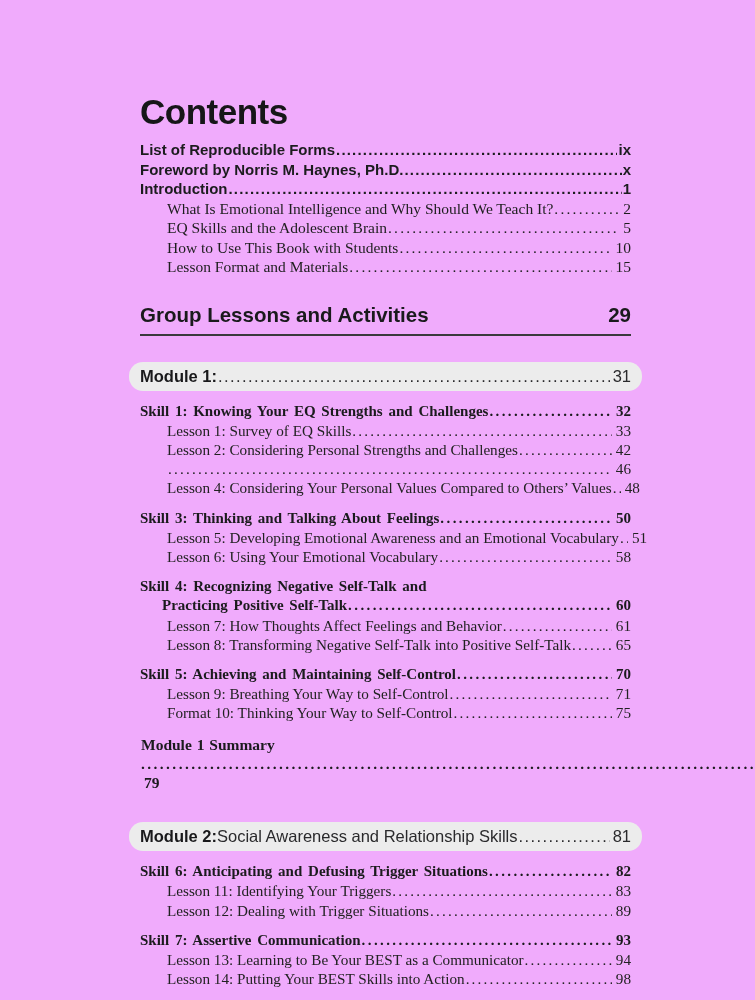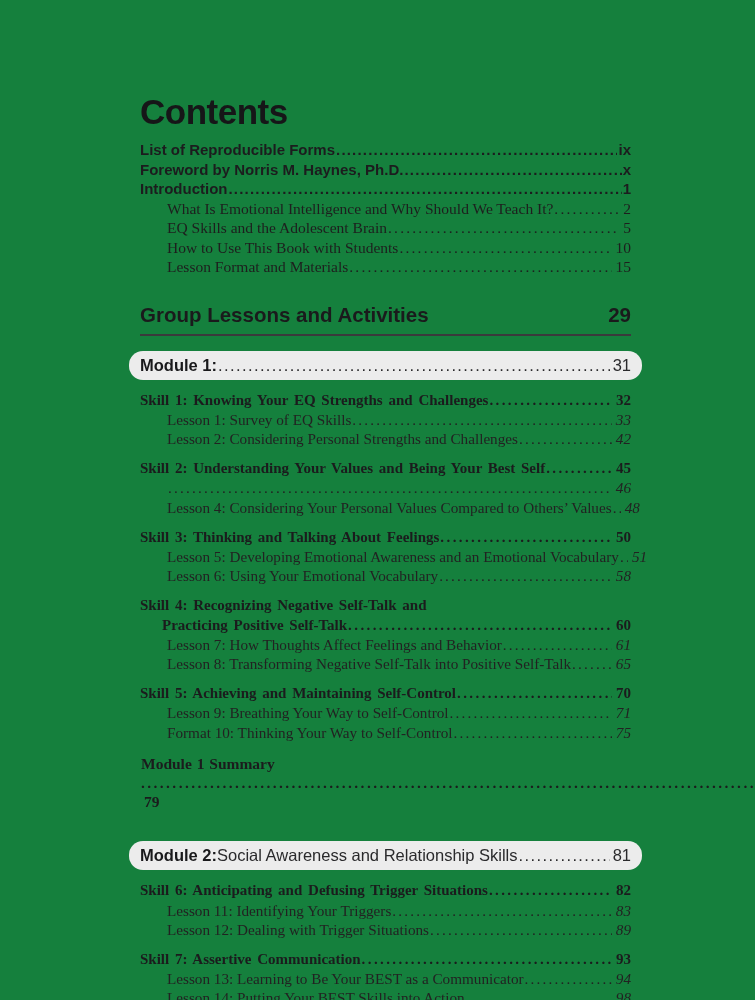--- a/index.html
+++ b/index.html
@@ -1,19 +1,19 @@
 <!DOCTYPE html>
 <html><head>
 <meta charset="utf-8">
 <style>
   html,body{margin:0;padding:0;background:#ffffff;}
   .page{
     width:755px;height:1000px;box-sizing:border-box;
     padding:94px 124px 0 140px;
-    background:#15803d;color:#1d1d1f;overflow:hidden;
+    background:#f0abfc;color:#1d1d1f;overflow:hidden;
     font-family:"Liberation Sans",sans-serif;
   }
   h1.title{
     margin:0 0 10px 0;font:700 35px/36px "Liberation Sans",sans-serif;
     letter-spacing:-0.5px;color:#161618;
   }
   .row{display:flex;align-items:baseline;}
   .label{white-space:nowrap;}
   .leader{flex:1 1 auto;overflow:hidden;white-space:nowrap;min-width:8px;margin:0 1px;}
   .leader::after{content:"..........................................................................................................................................................................................................................................................";}
@@ -31,35 +31,35 @@
   
   .section-header{
     display:flex;justify-content:space-between;align-items:baseline;
     margin-top:27px;padding-bottom:8px;border-bottom:2px solid #3a3a3c;
     font:700 20.5px/22px "Liberation Sans",sans-serif;color:#1a1a1c;text-align:right;
   }
 
   
   .banner{
     background:#ececec;border-radius:14px;
-    padding:5px 11px 6px;margin:15px -11px 0;
+    padding:5px 11px 6px;margin:26px -11px 0;
     font:400 16.5px/18px "Liberation Sans",sans-serif;color:#2a2a2c;justify-content:flex-end;
   }
   .banner .module-name{font-weight:700;color:#19191b;}
   .banner .leader::after{letter-spacing:1.4px;}
   .banner .pagenum{padding-left:2px;}
 
   
   .skill-row{font:700 15px/19.2px "Liberation Serif",serif;color:#1b1b1d;margin-top:11px;word-spacing:2px;}
   .skill-row .leader::after{letter-spacing:2.4px;}
   .skill-row .pagenum{padding-left:3px;}
   .skill-cont{margin-top:0;margin-left:22px;}
   .lesson-row{font:400 15.2px/19.2px "Liberation Serif",serif;color:#222;padding-left:27px;}
   .lesson-row .leader::after{letter-spacing:2.2px;}
-  .lesson-row .pagenum{padding-left:3px;font-style:italic;}
+  .lesson-row .pagenum{padding-left:3px;}
   .summary-row{font:700 15.5px/19.2px "Liberation Serif",serif;color:#1b1b1d;margin-top:12px;word-spacing:1px;flex-direction:column;}
   .summary-row .leader::after{letter-spacing:2.4px;}
   .summary-row .pagenum{padding-left:3px;}
 
   .module-block{margin-top:0;}
   .module-block + .module-block{margin-top:30px;}
   #modules .module-block:first-child{margin-top:0;}
 </style>
 </head>
 <body>
@@ -127,25 +127,20 @@
         <div class="row lesson-row">
           <span class="label">Lesson 1: Survey of EQ Skills</span>
           <span class="leader"></span>
           <span class="pagenum">33</span>
         </div>
         <div class="row lesson-row">
           <span class="label">Lesson 2: Considering Personal Strengths and Challenges</span>
           <span class="leader"></span>
           <span class="pagenum">42</span>
         </div>
-        <div class="row skill-row">
-          <span class="label">Skill 2: Understanding Your Values and Being Your Best Self</span>
-          <span class="leader"></span>
-          <span class="pagenum">45</span>
-        </div>
         <div class="row lesson-row">
           <span class="leader"></span>
           <span class="pagenum">46</span>
         </div>
         <div class="row lesson-row">
           <span class="label">Lesson 4: Considering Your Personal Values Compared to Others’ Values </span>
           <span class="leader"></span>
           <span class="pagenum">48</span>
         </div>
         <div class="row skill-row">

